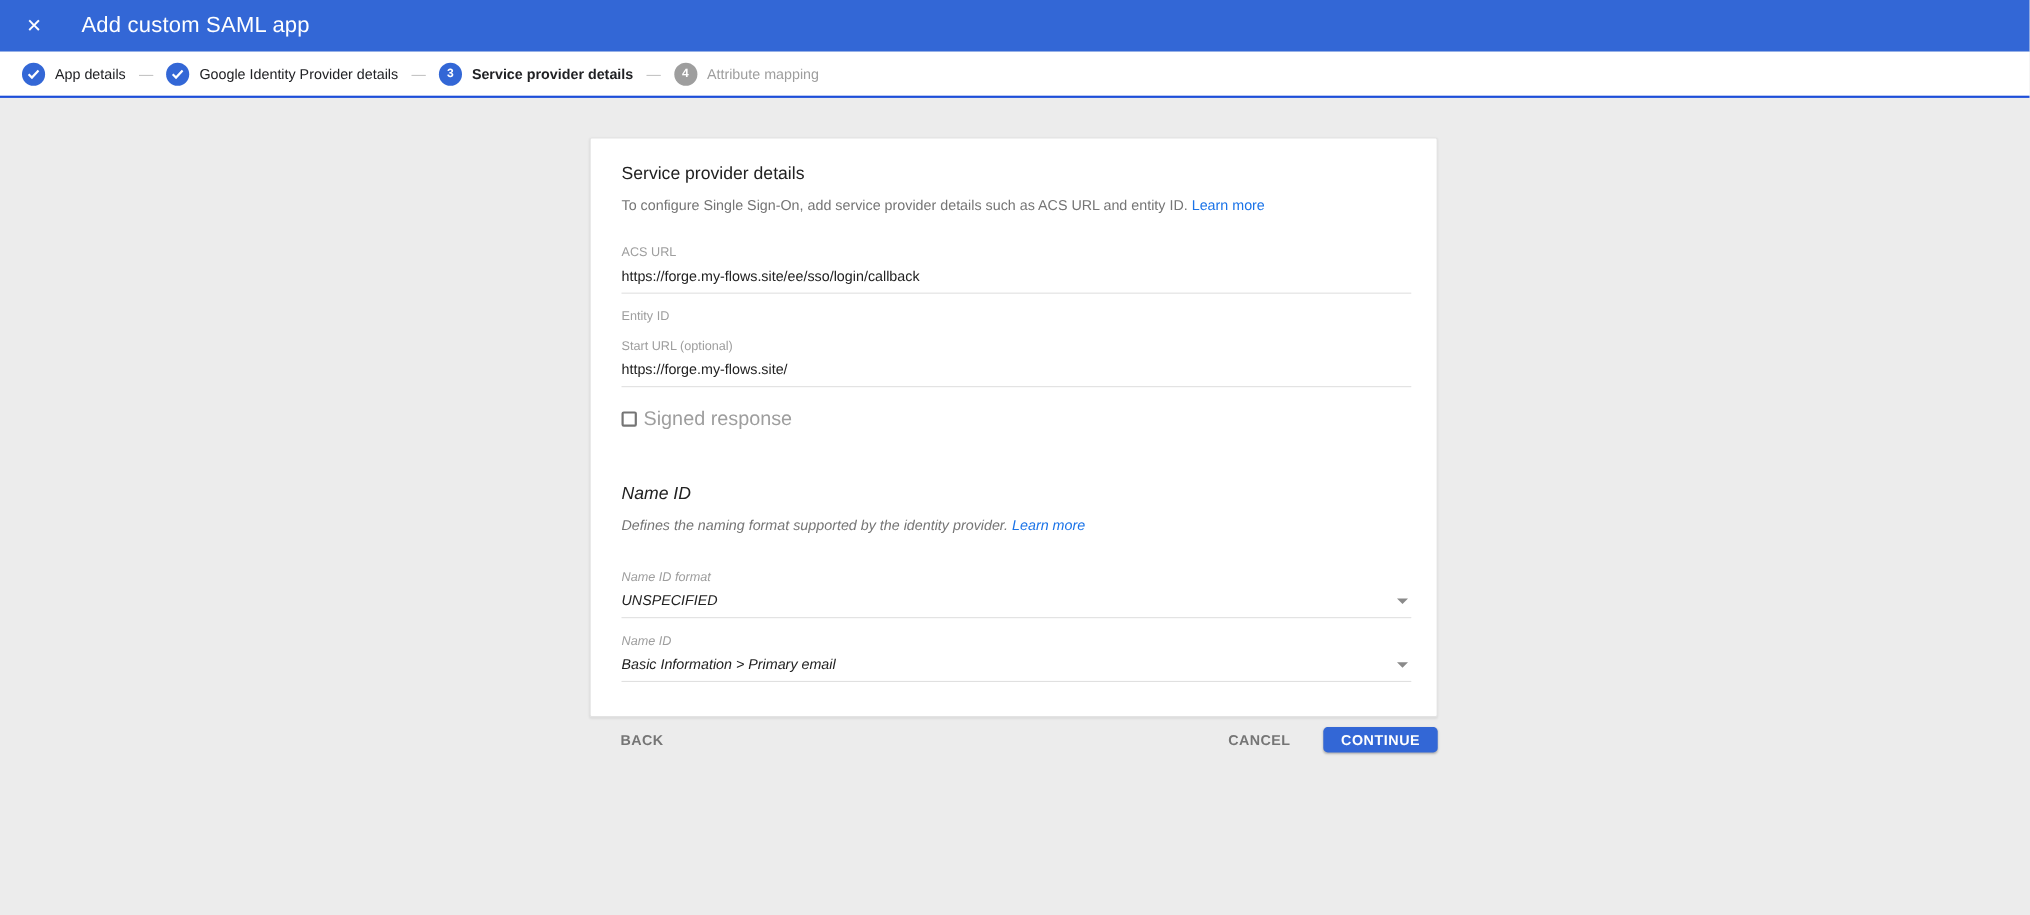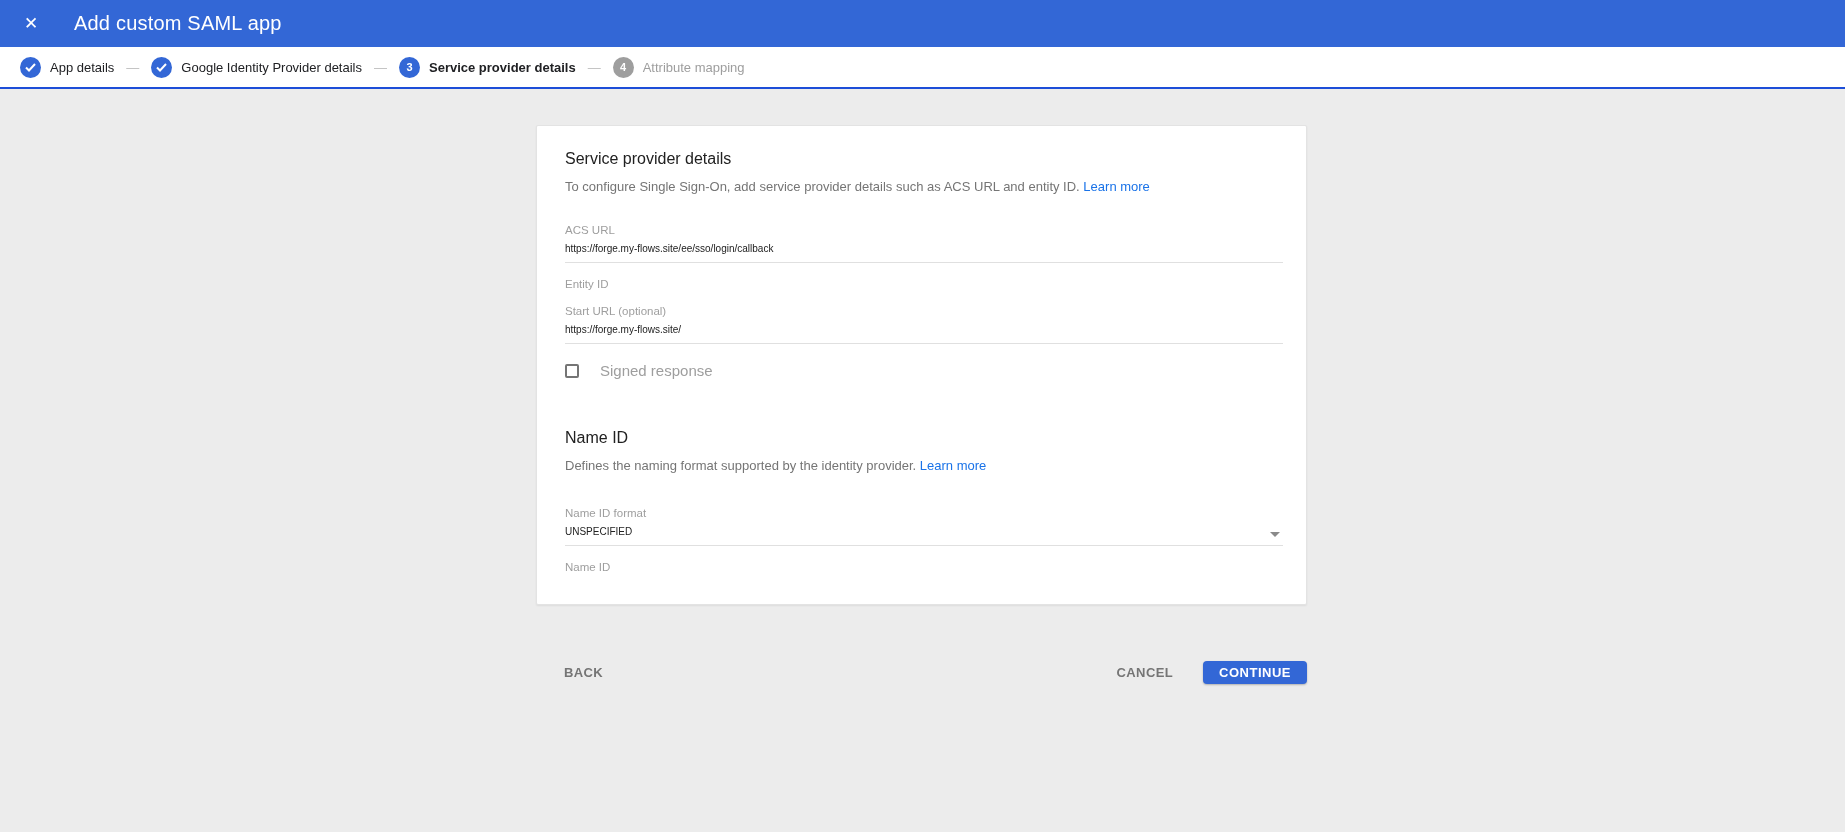--- a/index.html
+++ b/index.html
@@ -74,21 +74,21 @@
     margin: 0 0 30px 0;
   }
   .link { color: #1a73e8; cursor: pointer; }
 
   .field { width: 718px; margin-bottom: 15px; }
   .field-label {
     font-size: 11.5px; color: #9e9e9e; margin-bottom: 7px;
   }
   .field-value {
     position: relative;
-    font-size: 10px; color: #212121;
+    font-size: 13px; color: #212121;
     padding-bottom: 8px;
     border-bottom: 1px solid #e0e0e0;
     min-height: 18px;
     cursor: text;
   }
   .select-field .field-value { cursor: pointer; }
   .dropdown-arrow {
     position: absolute; right: 3px; top: 6px;
     width: 0; height: 0;
     border-left: 5px solid transparent;
@@ -112,25 +112,25 @@
   }
   .checkbox-box {
     width: 14px; height: 14px;
     border: 2px solid #757575;
     border-radius: 2px;
     background: #fff;
     cursor: pointer;
     flex: none;
   }
   .checkbox-label {
-    margin-left: 21px;
-    font-size: 15px; color: #9e9e9e;
-  }
-
-  .nameid-section { margin-top: 50px; }
+    margin-left: 6px;
+    font-size: 18px; color: #9e9e9e;
+  }
+
+  .nameid-section { margin-top: 50px; font-style: italic; }
   .nameid-section .section-desc { margin-bottom: 34px; }
 
   
   .footer {
     position: absolute; left: 536px; top: 657px; width: 771px;
     display: flex; align-items: center;
   }
   .text-btn {
     font-size: 13px; font-weight: 700; letter-spacing: .4px;
     color: #757575;
@@ -235,20 +235,24 @@
     <div class="field select-field">
       <div class="field-label">Name ID format</div>
       <div class="field-value">
         <span>UNSPECIFIED</span>
         <span class="dropdown-arrow"></span>
       </div>
     </div>
 
     <div class="field select-field">
       <div class="field-label">Name ID</div>
+      <div class="field-value">
+        <span>Basic Information &gt; Primary email</span>
+        <span class="dropdown-arrow"></span>
+      </div>
     </div>
   </div>
 
 </div>
 
 <div class="footer">
   <div class="text-btn back-btn">BACK</div>
   <div class="footer-spacer"></div>
   <div class="text-btn">CANCEL</div>
   <div class="continue-btn">CONTINUE</div>

